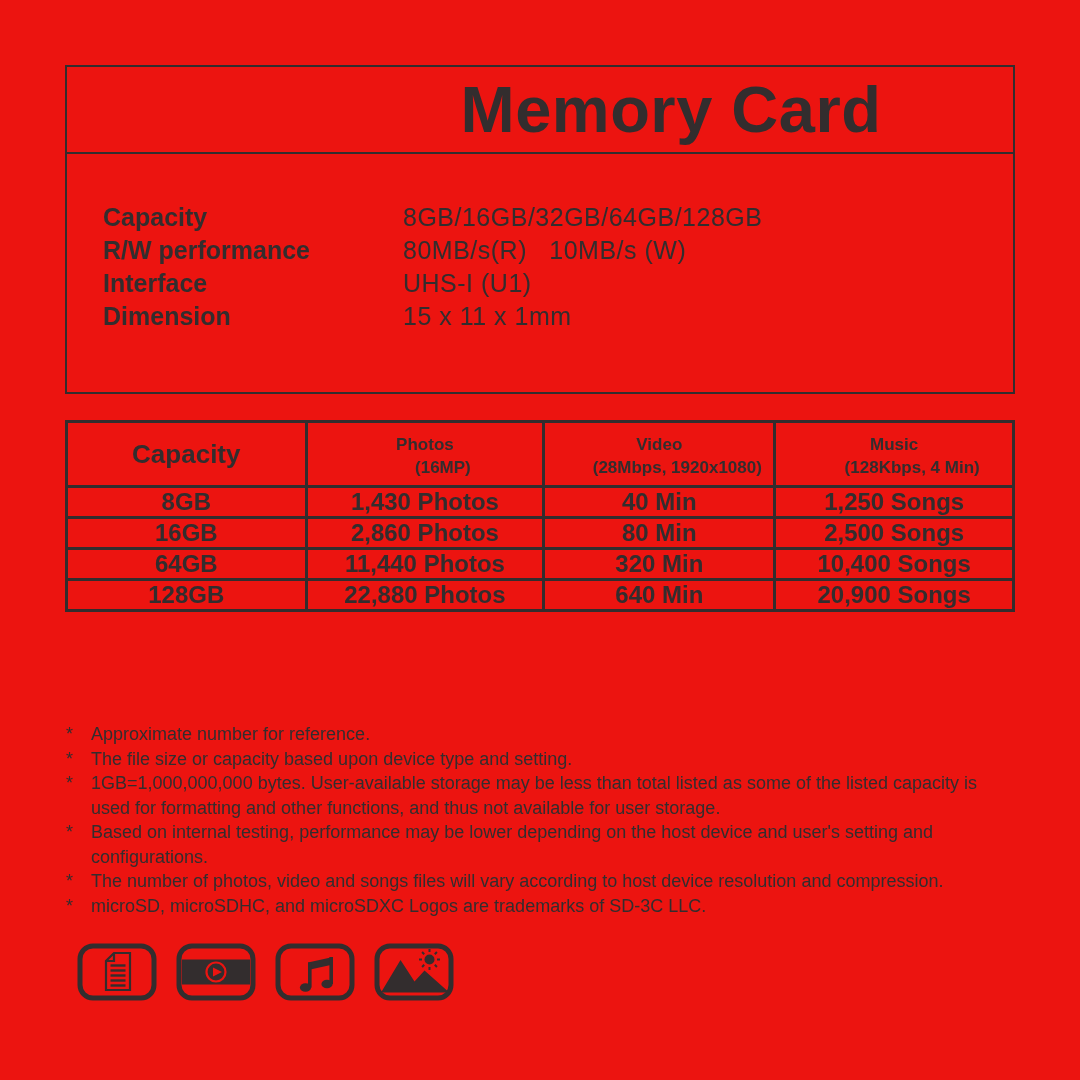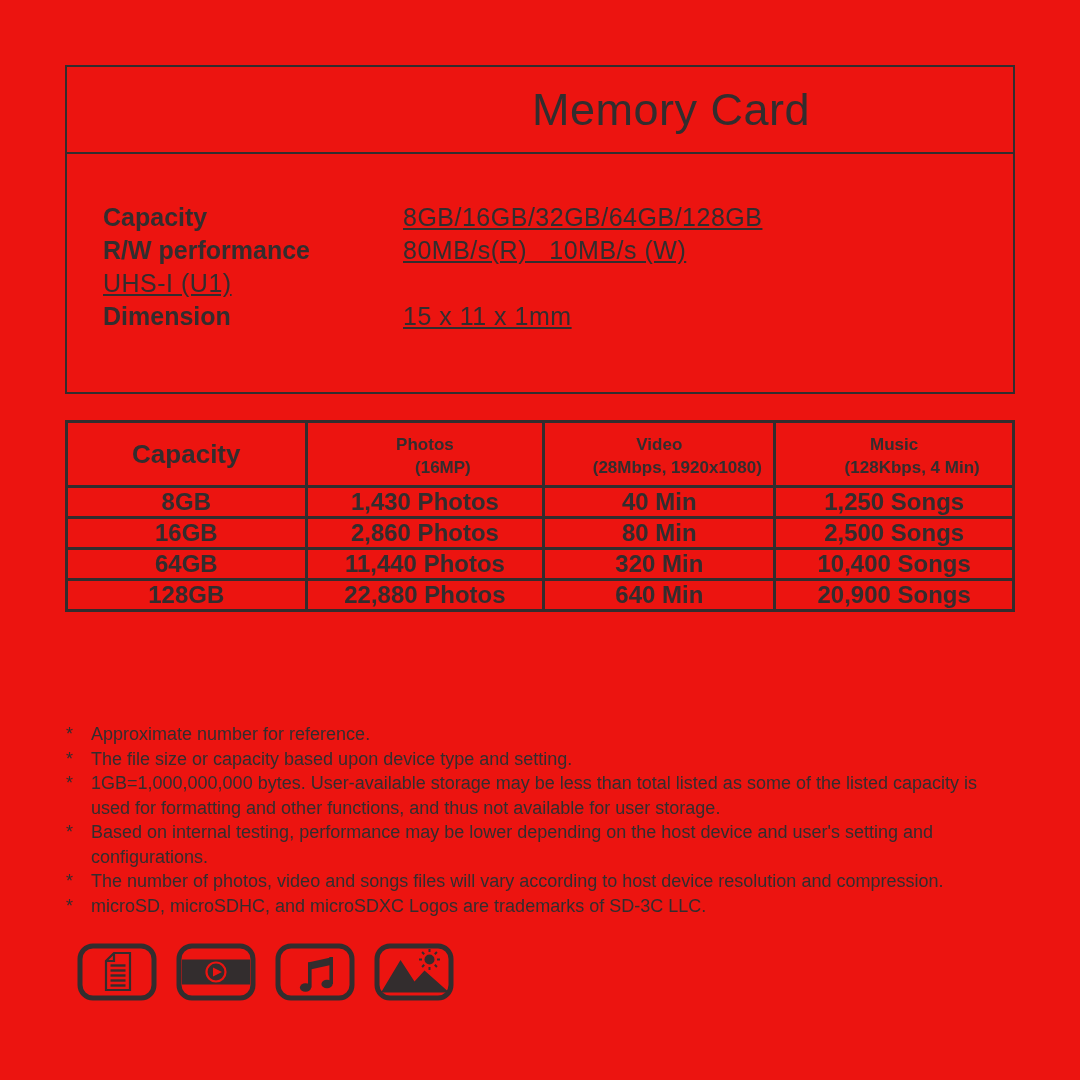--- a/index.html
+++ b/index.html
@@ -23,22 +23,22 @@
     position: absolute;
     left: 65px; top: 65px;
     width: 950px; height: 89px;
     border: 2px solid var(--ink);
     display: flex;
     align-items: center;
     justify-content: center;
     padding-left: 262px;
   }
   .title {
-    font-size: 45px;
-    font-weight: normal;
+    font-size: 65px;
+    font-weight: bold;
     letter-spacing: 0.5px;
     white-space: nowrap;
   }
 
   
   .specs-box {
     position: absolute;
     left: 65px; top: 152px;
     width: 950px; height: 242px;
     border: 2px solid var(--ink);
@@ -52,21 +52,20 @@
   }
   .spec-label {
     width: 300px;
     flex: none;
     font-weight: bold;
   }
   .spec-value {
     font-weight: 400;
     white-space: pre-wrap;
     letter-spacing: 0.5px;
-    text-decoration: underline;
   }
 
   
   table.cap-table {
     position: absolute;
     left: 65px; top: 420px;
     width: 950px;
     border-collapse: collapse;
     table-layout: fixed;
   }
@@ -135,20 +134,21 @@
 <div class="specs-box">
   <div class="spec-row">
     <div class="spec-label">Capacity</div>
     <div class="spec-value">8GB/16GB/32GB/64GB/128GB</div>
   </div>
   <div class="spec-row">
     <div class="spec-label">R/W performance</div>
     <div class="spec-value">80MB/s(R)   10MB/s (W)</div>
   </div>
   <div class="spec-row">
+    <div class="spec-label">Interface</div>
     <div class="spec-value">UHS-I (U1)</div>
   </div>
   <div class="spec-row">
     <div class="spec-label">Dimension</div>
     <div class="spec-value">15 x 11 x 1mm</div>
   </div>
 </div>
 
 <table class="cap-table">
   <colgroup>

